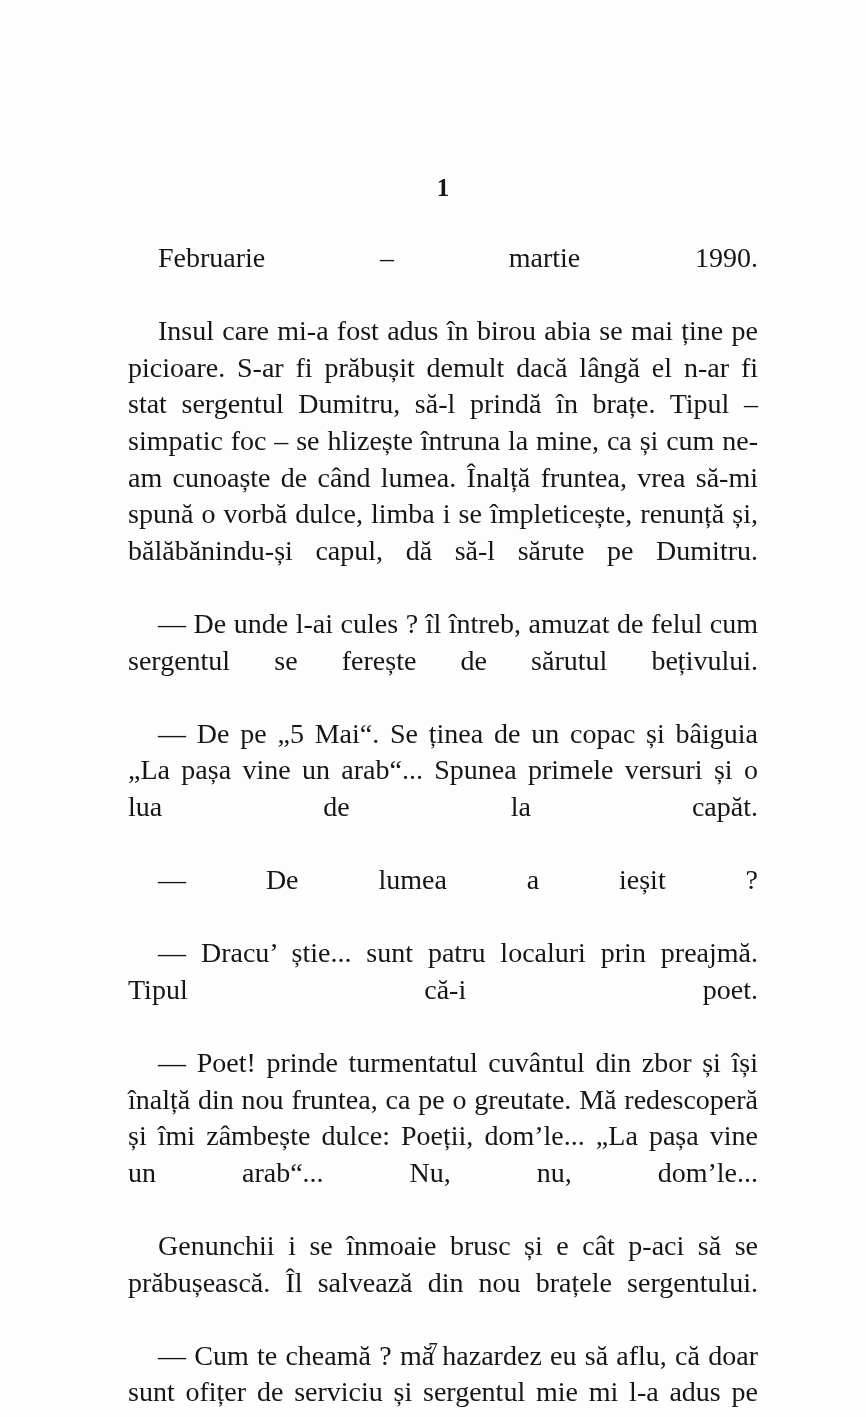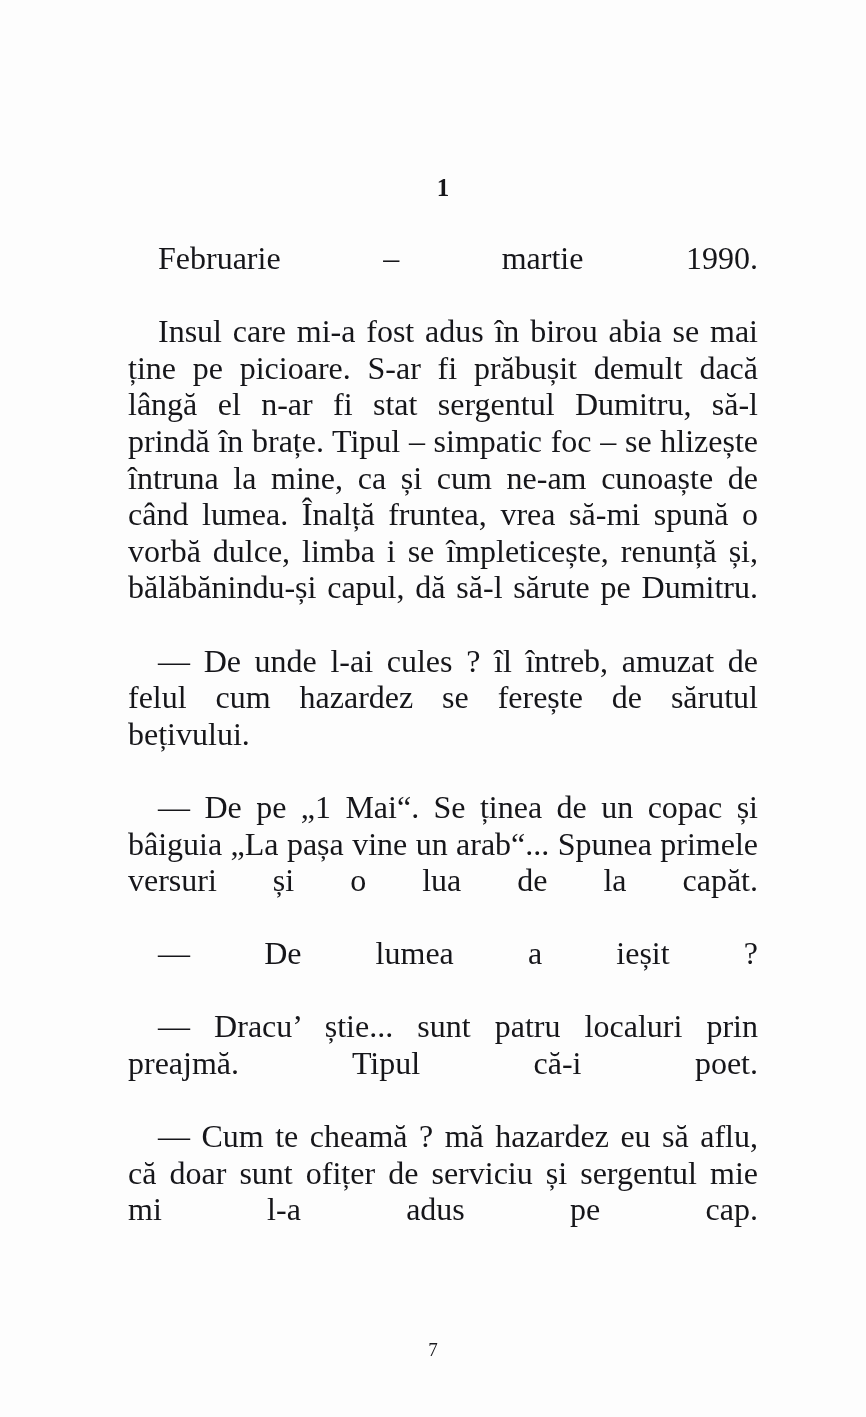--- a/index.html
+++ b/index.html
@@ -49,21 +49,21 @@
   .body-text {
     position: absolute;
     left: 0;
     top: 240px;
     width: 630px;
   }
 
   p.para {
     margin: 0;
     padding: 0;
-    font-size: 32px;
+    font-size: 28px;
     line-height: 36.6px;
     text-align: justify;
     text-justify: inter-word;
     text-indent: 30px;
     hyphens: manual;
     word-spacing: 0.1px;
   }
 
   
   p.para:after {
@@ -88,24 +88,26 @@
 
 <div class="page">
 
   <div class="text-column">
 
     <div class="chapter-number">1</div>
 
     <div class="body-text">
       <p class="para">Februarie – martie 1990.</p>
       <p class="para">Insul care mi-a fost adus în birou abia se mai ține pe picioare. S-ar fi prăbușit demult dacă lângă el n-ar fi stat sergentul Dumitru, să-l prindă în brațe. Tipul – simpatic foc – se hlizește întruna la mine, ca și cum ne-am cunoaște de când lumea. Înalță fruntea, vrea să-mi spună o vorbă dulce, limba i se împleticește, renunță și, bălăbănindu-și capul, dă să-l sărute pe Dumitru.</p>
-      <p class="para">— De unde l-ai cules ? îl întreb, amuzat de felul cum hazardez se ferește de sărutul bețivului.</p>
-      <p class="para">— De pe „1 Mai“. Se ținea de un copac și bâiguia „La pașa vine un arab“... Spunea primele versuri și o lua de la capăt.</p>
+      <p class="para">— De unde l-ai cules ? îl întreb, amuzat de felul cum sergentul se ferește de sărutul bețivului.</p>
+      <p class="para">— De pe „5 Mai“. Se ținea de un copac și bâiguia „La pașa vine un arab“... Spunea primele versuri și o lua de la capăt.</p>
       <p class="para">— De lumea a ieșit ?</p>
       <p class="para">— Dracu’ știe... sunt patru localuri prin preajmă. Tipul că-i poet.</p>
+      <p class="para">— Poet! prinde turmentatul cuvântul din zbor și își înalță din nou fruntea, ca pe o greutate. Mă redescoperă și îmi zâmbește dulce: Poeții, dom’le... „La pașa vine un arab“... Nu, nu, dom’le...</p>
+      <p class="para">Genunchii i se înmoaie brusc și e cât p-aci să se prăbușească. Îl salvează din nou brațele sergentului.</p>
       <p class="para">— Cum te cheamă ? mă hazardez eu să aflu, că doar sunt ofițer de serviciu și sergentul mie mi l-a adus pe cap.</p>
 
     </div>
 
   </div>
 
   <div class="page-number">7</div>
 
 </div>
 

